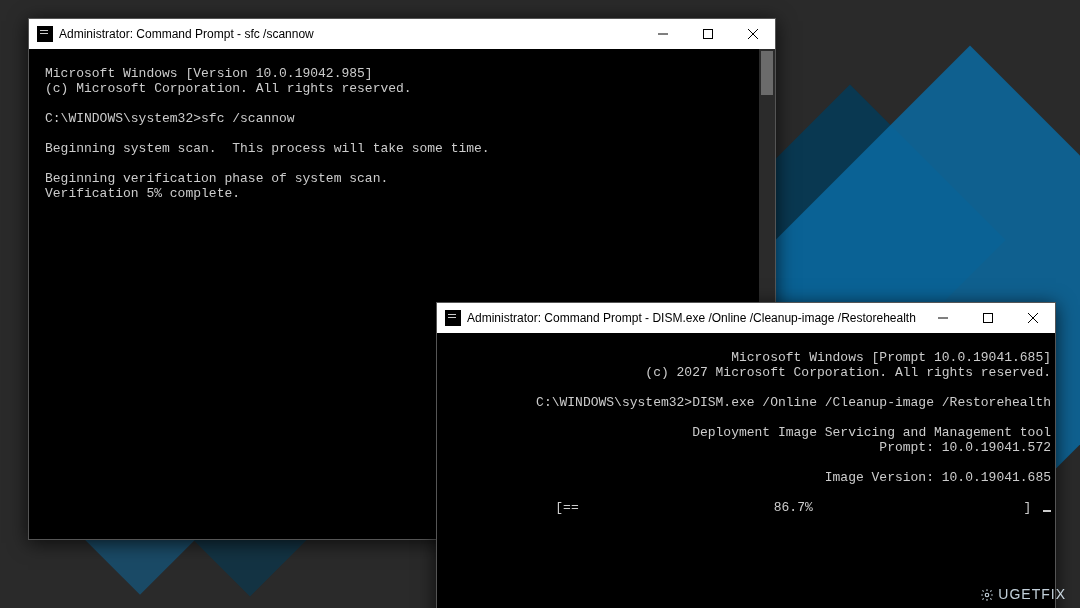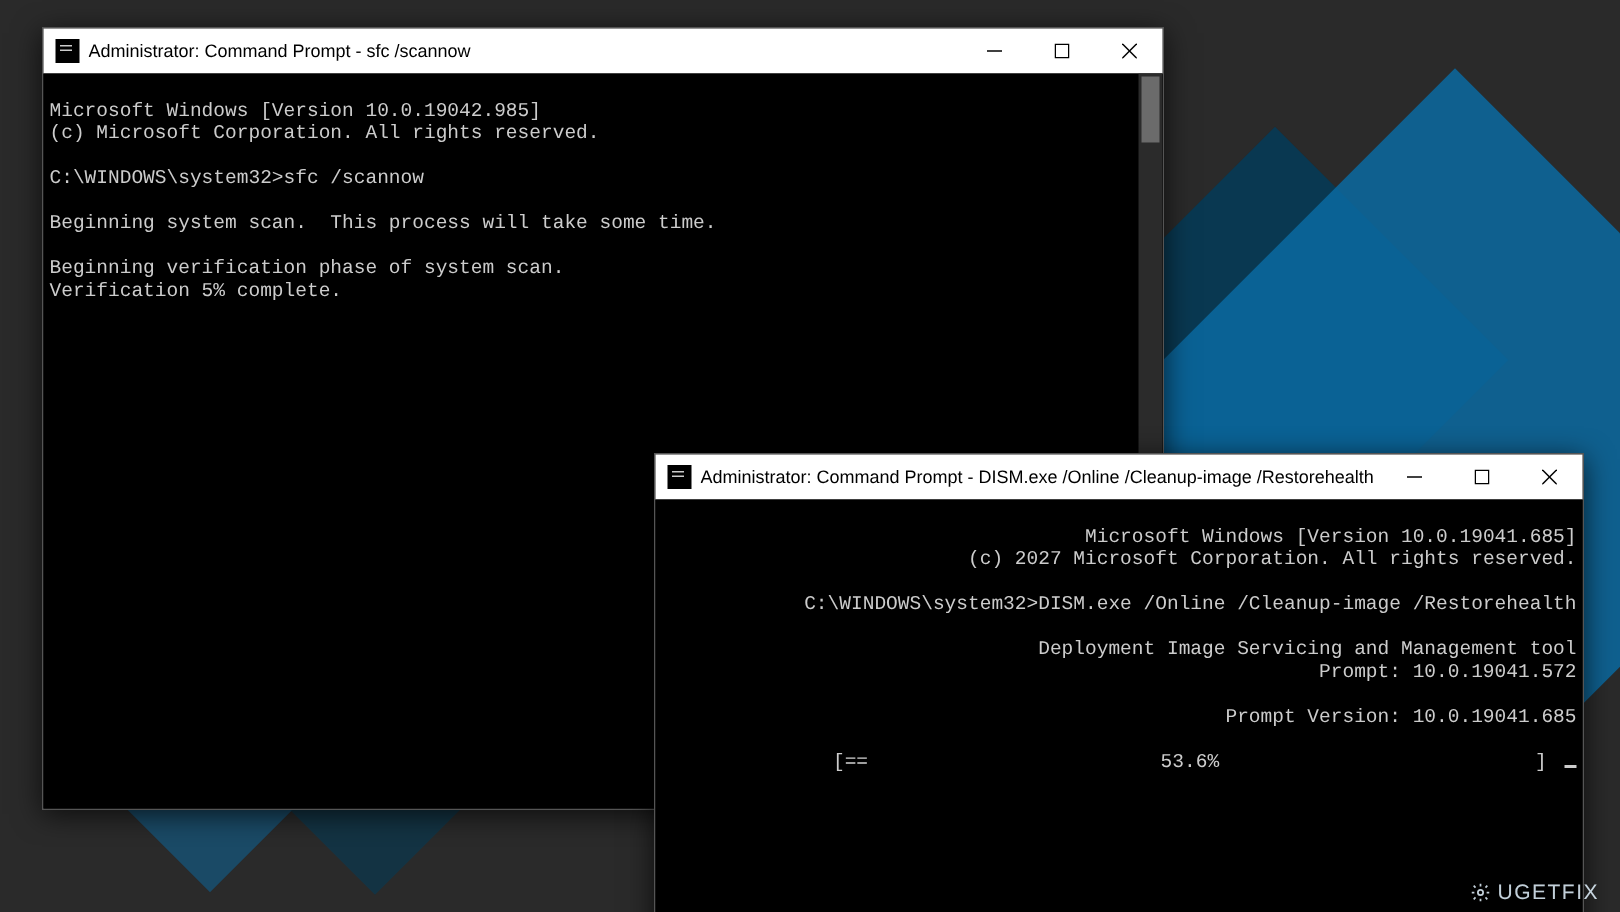--- a/index.html
+++ b/index.html
@@ -76,20 +76,21 @@
     flex:1;
     background:#000;
     color:#ccc;
     font-family: Consolas, "Courier New", monospace;
     font-size: 13px;
     line-height: 15px;
     padding: 2px 4px 4px 4px;
     white-space: pre;
     overflow:hidden;
     position:relative;
+    margin-left:12px;
   }
   .term .scrollbar {
     position:absolute;
     right:0; top:0;
     width:16px; height:100%;
     background:#2b2b2b;
   }
   .term .scrollbar .thumb {
     position:absolute;
     left:2px; right:2px; top:2px;
@@ -181,31 +182,31 @@
         </svg>
     </div>
     <div class="ctrl close">
       <svg viewBox="0 0 10 10">
           <line x1="0" y1="0" x2="10" y2="10"></line>
           <line x1="10" y1="0" x2="0" y2="10"></line>
         </svg>
     </div>
   </div>
   <div class="term">
-<span>Microsoft Windows [Version 10.0.19041.685]</span>
+<span>Microsoft Windows [Prompt 10.0.19041.685]</span>
 <span>(c) 2027 Microsoft Corporation. All rights reserved.</span>
 <span></span>
 <span>C:\WINDOWS\system32&gt;DISM.exe /Online /Cleanup-image /Restorehealth</span>
 <span></span>
 <span>Deployment Image Servicing and Management tool</span>
 <span>Prompt: 10.0.19041.572</span>
 <span></span>
-<span>Prompt Version: 10.0.19041.685</span>
-<span></span>
-<span><span>[==                         53.6%                           ] </span><span class="cursor"></span></span>
+<span>Image Version: 10.0.19041.685</span>
+<span></span>
+<span><span>[==                         86.7%                           ] </span><span class="cursor"></span></span>
   </div>
 </div>
 
 <div class="watermark">
   <svg class="gear" viewBox="0 0 24 24" fill="none" stroke="#e4f4ff" stroke-width="2">
     <circle cx="12" cy="12" r="3"></circle>
     <path d="M12 2v3M12 19v3M4.2 4.2l2.1 2.1M17.7 17.7l2.1 2.1M2 12h3M19 12h3M4.2 19.8l2.1-2.1M17.7 6.3l2.1-2.1"></path>
   </svg>
   <span>UGETFIX</span>
 </div>

